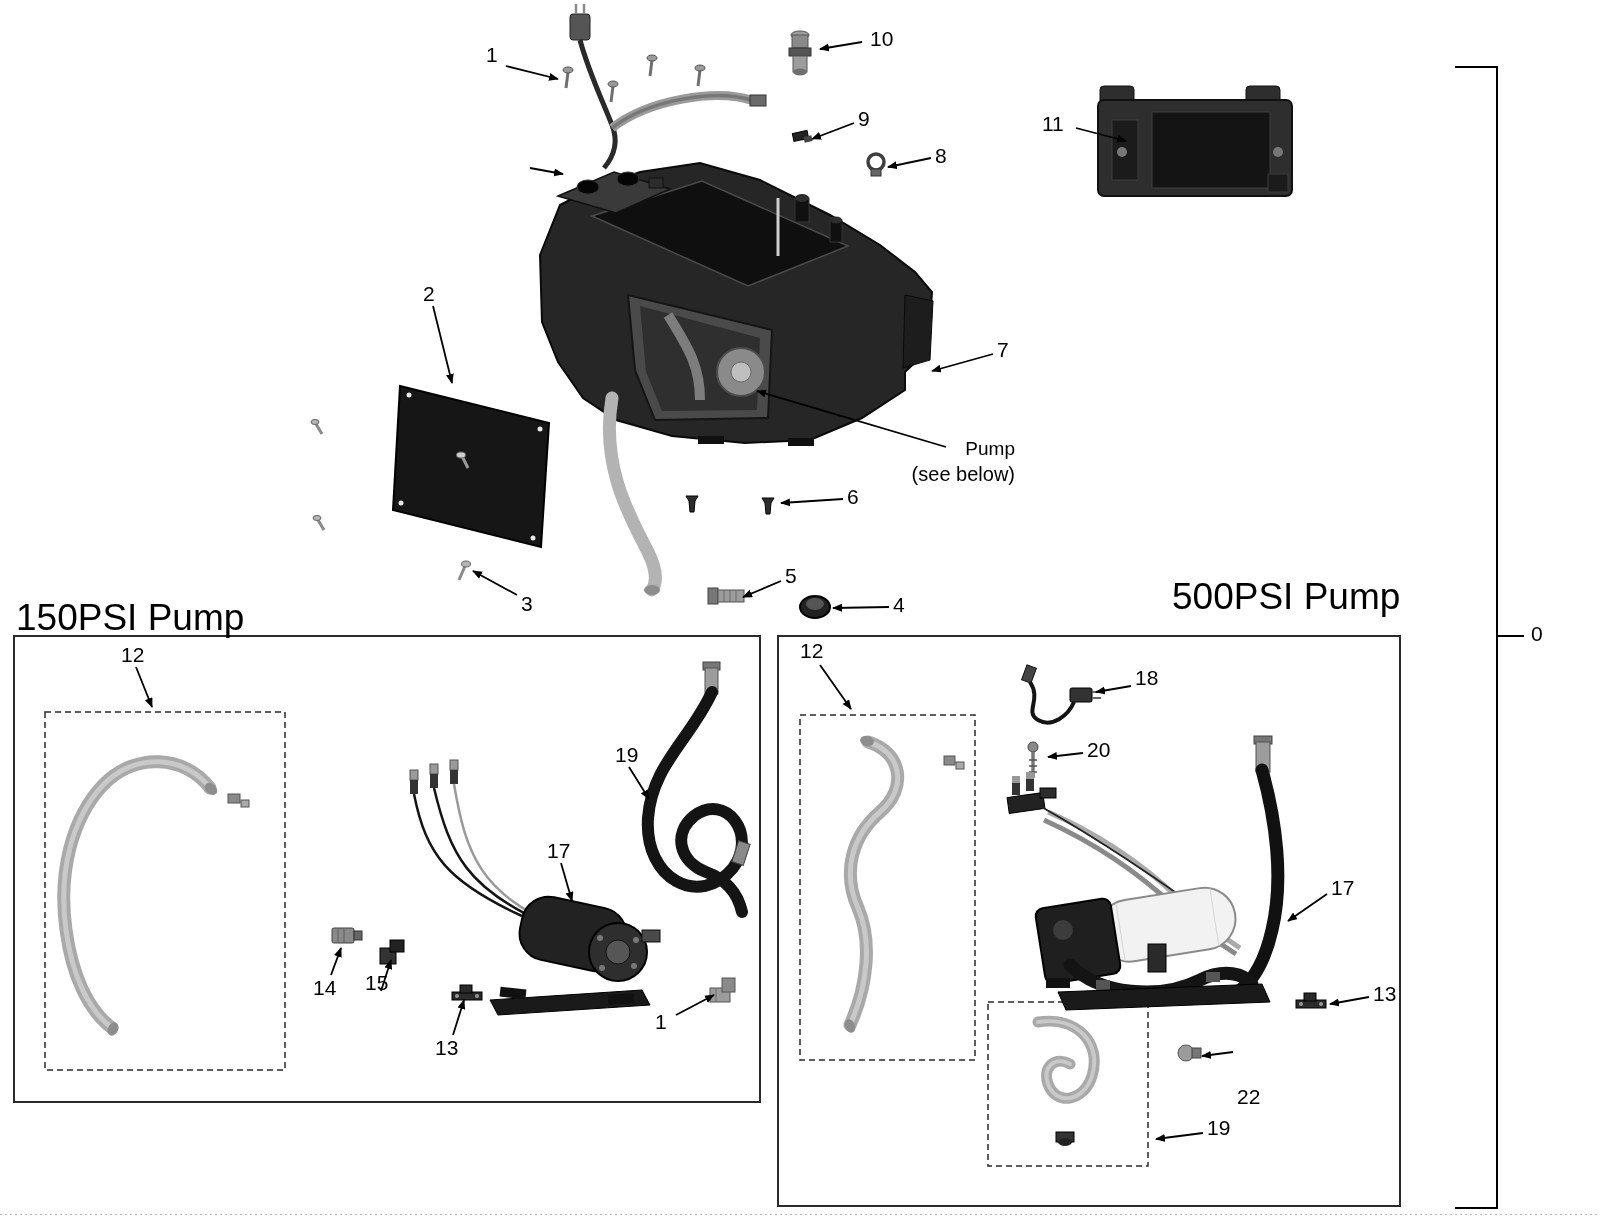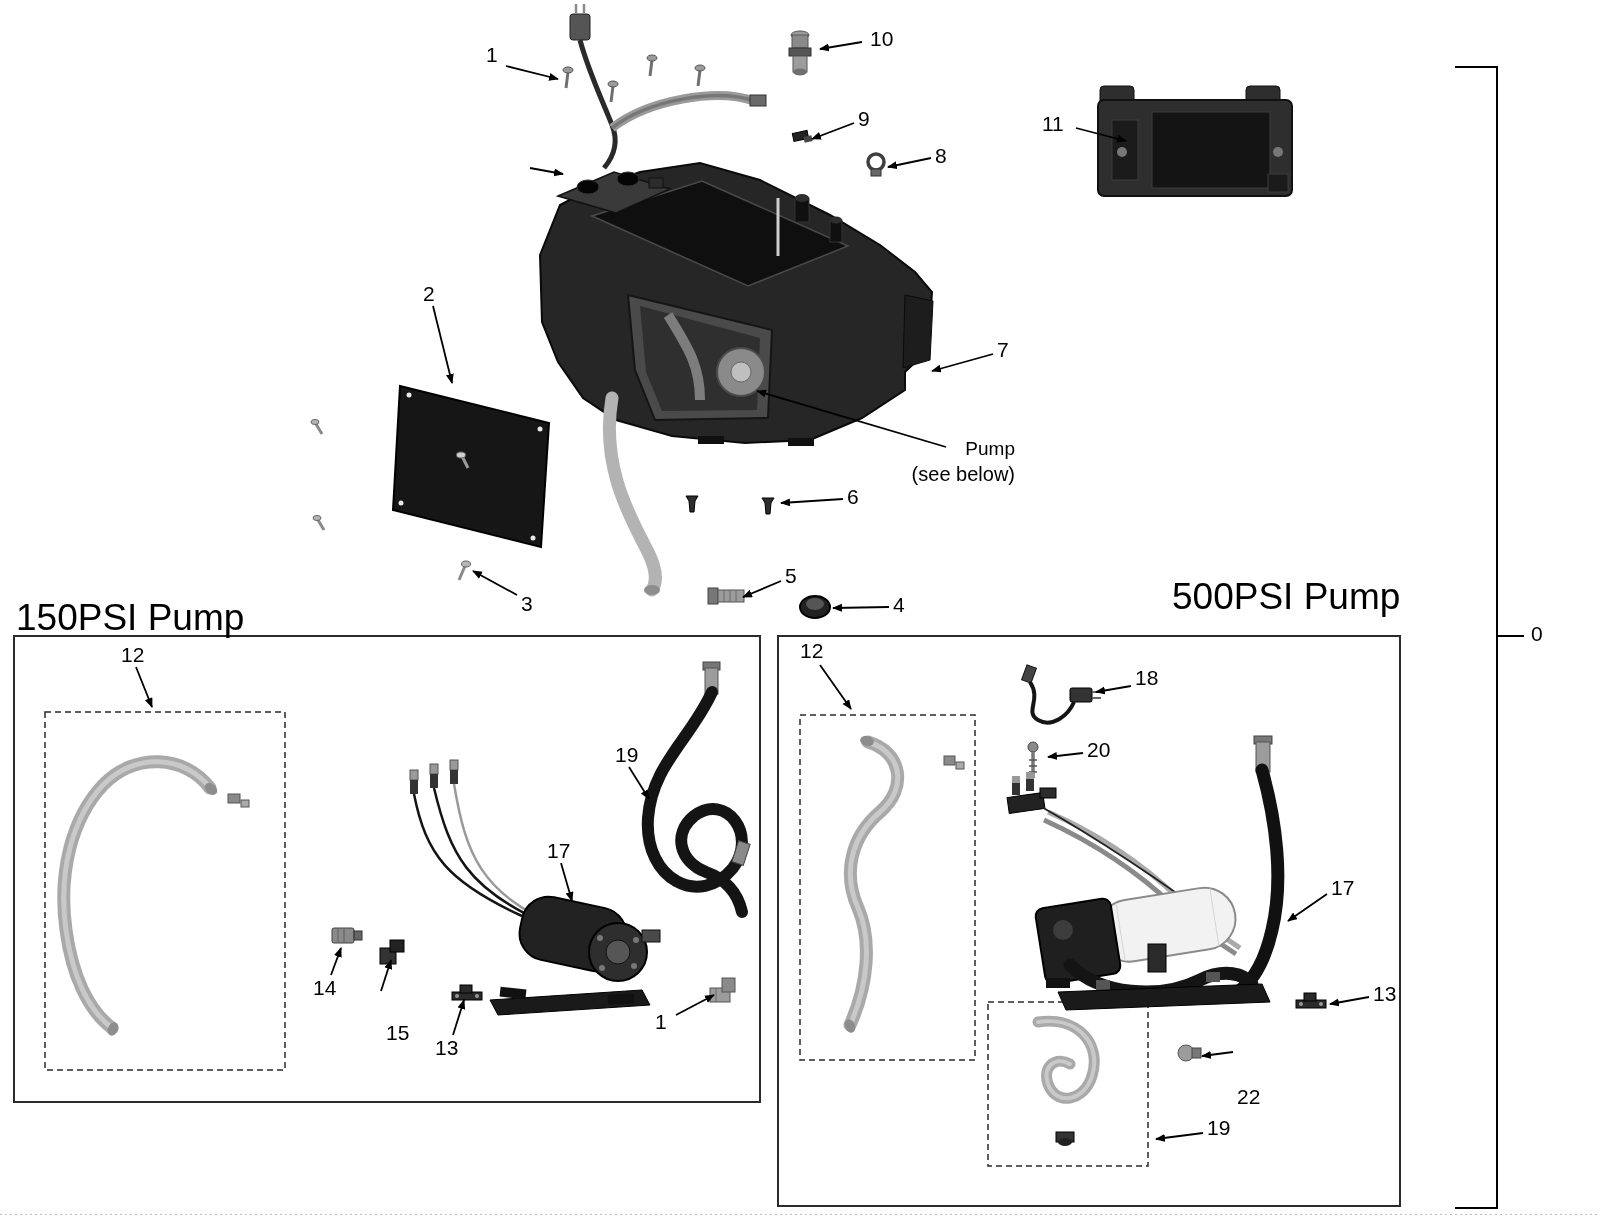--- a/index.html
+++ b/index.html
@@ -359,21 +359,21 @@
   <div class="callout" style="left:847px;top:486px;">6</div>
   <div class="callout" style="left:521px;top:593px;">3</div>
   <div class="callout" style="left:785px;top:565px;">5</div>
   <div class="callout" style="left:893px;top:594px;">4</div>
   <div class="callout" style="left:1531px;top:623px;">0</div>
 
   <div class="callout" style="left:121px;top:644px;">12</div>
   <div class="callout" style="left:615px;top:744px;">19</div>
   <div class="callout" style="left:547px;top:840px;">17</div>
   <div class="callout" style="left:313px;top:977px;">14</div>
-  <div class="callout" style="left:365px;top:1022px;margin-left:21px;">15</div>
+  <div class="callout" style="left:365px;top:972px;">15</div>
   <div class="callout" style="left:435px;top:1037px;">13</div>
   <div class="callout" style="left:655px;top:1011px;">1</div>
 
   <div class="callout" style="left:800px;top:640px;">12</div>
   <div class="callout" style="left:1135px;top:667px;">18</div>
   <div class="callout" style="left:1087px;top:739px;">20</div>
   <div class="callout" style="left:1331px;top:877px;">17</div>
   <div class="callout" style="left:1373px;top:983px;">13</div>
   <div class="callout" style="left:1237px;top:1038px;margin-top:48px;">22</div>
   <div class="callout" style="left:1207px;top:1117px;">19</div>

